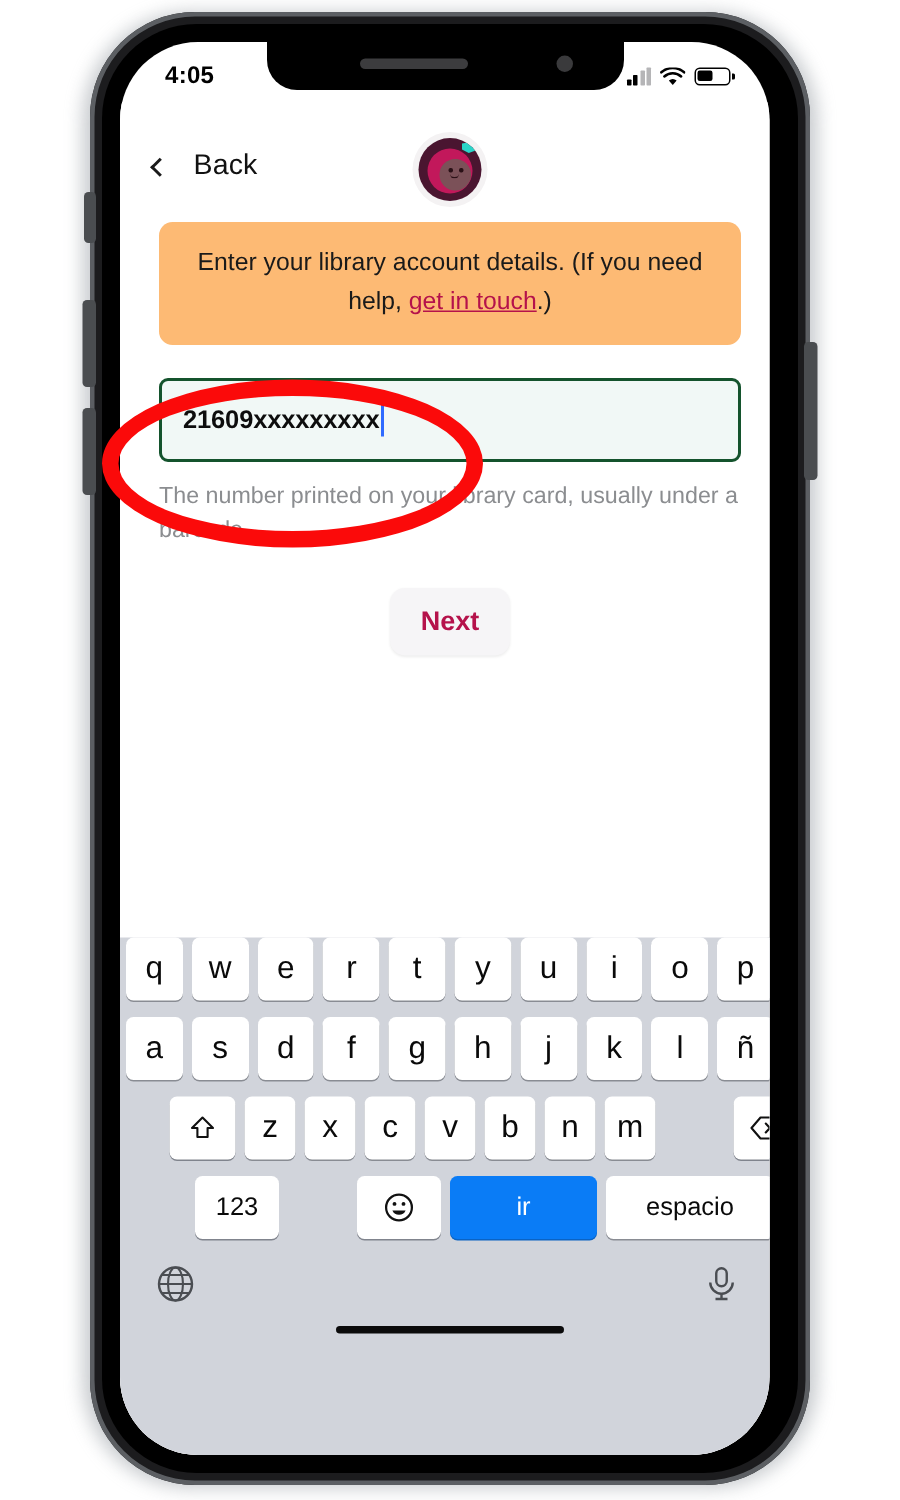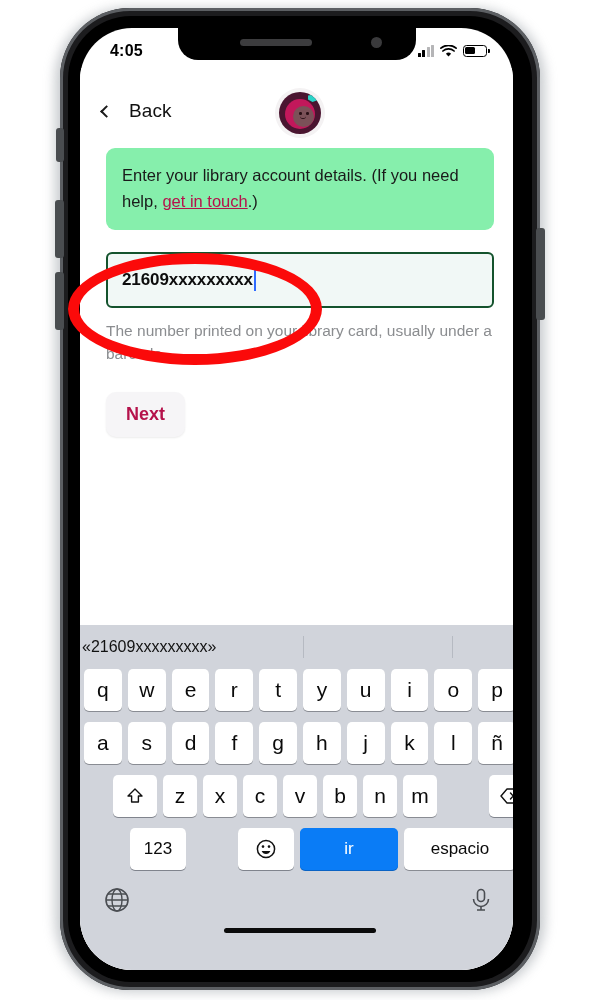--- a/index.html
+++ b/index.html
@@ -249,23 +249,24 @@
     position: absolute;
     right: 3px; top: 2px;
     width: 10px; height: 8px;
     background: #2ad4c8;
     clip-path: polygon(0 20%, 100% 0, 100% 75%, 45% 100%, 0 70%);
   }
 
   
   .info-card {
     margin: 4px 26px 0 26px;
-    background: #86efac;
+    background: #fdba74;
     border-radius: 9px;
     padding: 14px 16px 16px 16px;
+    text-align: center;
   }
   .info-text {
     font-size: 16.5px;
     line-height: 1.58;
     color: #1a1a1a;
   }
   .info-link {
     color: #b5124b;
     text-decoration: underline;
     cursor: pointer;
@@ -305,21 +306,21 @@
     margin-top: 11px;
     font-size: 15.5px;
     line-height: 1.5;
     color: #8b8d90;
   }
 
   
   .next-row {
     margin: 26px 26px 0 26px;
     display: flex;
-    justify-content: flex-start;
+    justify-content: center;
   }
   .next-btn {
     background: #f6f5f7;
     border-radius: 10px;
     padding: 12px 20px;
     font-size: 18px;
     font-weight: bold;
     color: #b5124b;
     cursor: pointer;
     box-shadow: 0 1px 2px rgba(0,0,0,.08);
@@ -510,25 +511,20 @@
         </div>
         <div class="field-hint">The number printed on your library card, usually under a barcode.</div>
       </div>
 
       <div class="next-row">
         <div class="next-btn">Next</div>
       </div>
 
       <div class="keyboard">
 
-        <div class="suggest-bar">
-          <div class="suggest-item">«21609xxxxxxxxx»</div>
-          <div class="sug-div d1"></div>
-          <div class="sug-div d2"></div>
-        </div>
 
         <div class="krow" id="row1">
             <div class="key">q</div>
             <div class="key">w</div>
             <div class="key">e</div>
             <div class="key">r</div>
             <div class="key">t</div>
             <div class="key">y</div>
             <div class="key">u</div>
             <div class="key">i</div>

